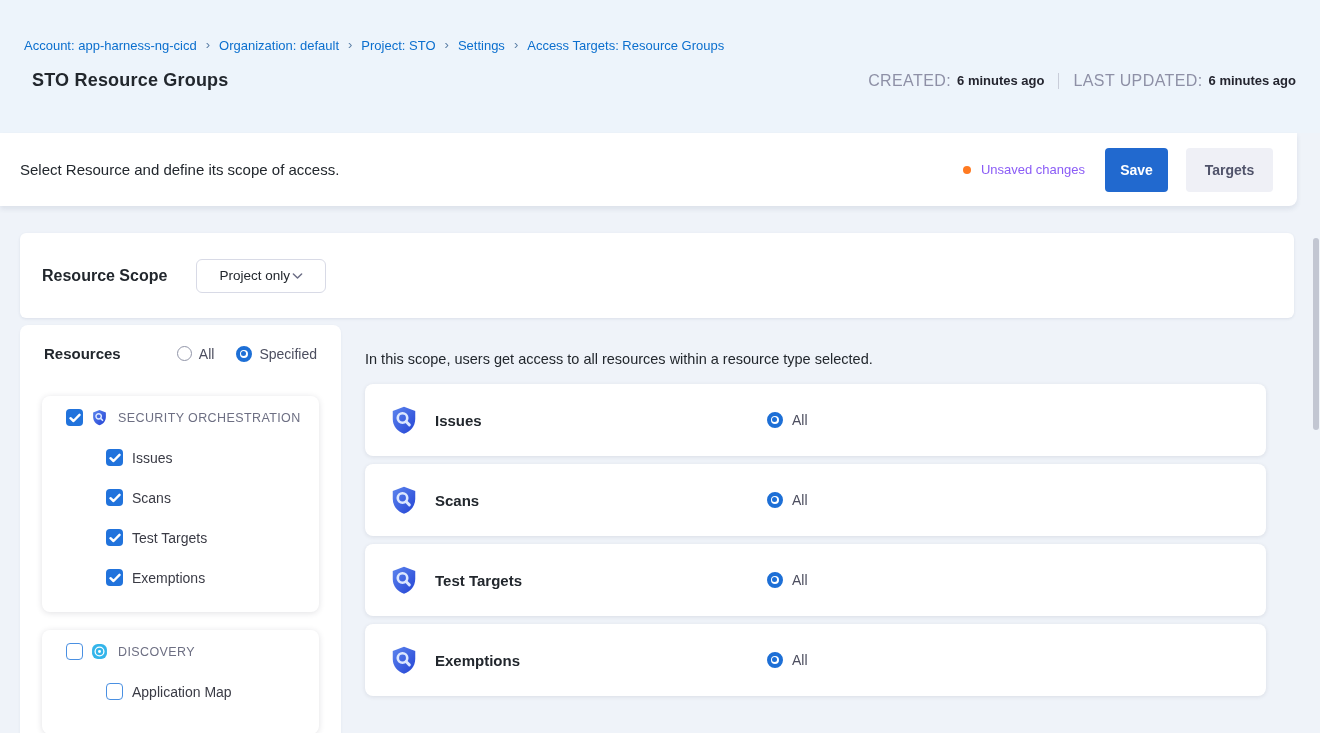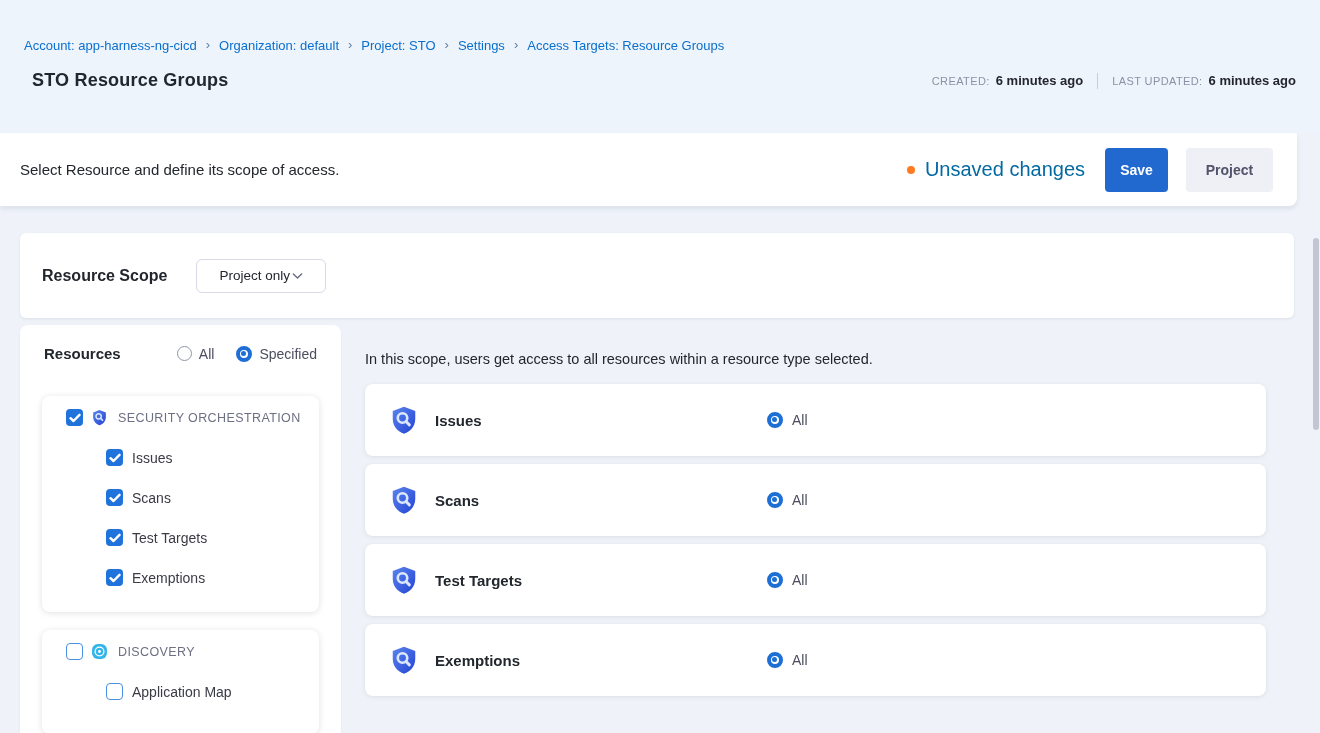--- a/index.html
+++ b/index.html
@@ -7,31 +7,31 @@
   body { font-family:"Liberation Sans", sans-serif; background:#eff3f9; position:relative; color:#22272d; }
 
   
   .page-header { background:#edf4fb; height:133px; padding:0 24px; position:relative; }
   .breadcrumb { padding-top:38px; font-size:13px; display:flex; align-items:center; gap:9px; }
   .crumb { color:#0b6fce; cursor:pointer; }
   .crumb-sep { color:#5b7fa6; font-size:13px; line-height:13px; transform:translateY(-1px); }
   .title-row { display:flex; align-items:center; margin-top:17px; }
   .page-title { font-size:18px; font-weight:700; color:#22272d; margin-left:8px; letter-spacing:.2px; }
   .meta { margin-left:auto; display:flex; align-items:center; gap:10px; }
-  .meta-label { font-size:11px; letter-spacing:.4px; color:#8e90a6; font-weight:500; }
+  .meta-label { font-size:16px; letter-spacing:.4px; color:#8e90a6; font-weight:500; }
   .meta-value { font-size:13px; color:#24252f; font-weight:600; margin-left:-4px; }
   .meta-divider { width:1px; height:16px; background:#c9cdd9; margin:0 4px; }
 
   
   .toolbar { background:#ffffff; height:73px; width:1297px; display:flex; align-items:center;
              padding:0 24px 0 20px; border-radius:0 0 8px 0; box-shadow:0 3px 5px rgba(50,70,100,.10); position:relative; z-index:2; }
   .toolbar-desc { font-size:15px; color:#22272d; }
   .toolbar-right { margin-left:auto; display:flex; align-items:center; }
   .unsaved-dot { width:8px; height:8px; border-radius:50%; background:#ff7a21; margin-right:10px; }
-  .unsaved-text { font-size:20px; color:#0369a1; }
+  .unsaved-text { font-size:13px; color:#8b5cf6; }
   .btn { font-family:inherit; border:none; height:44px; border-radius:4px; font-size:14px; font-weight:700; cursor:pointer; }
   .btn-save { background:#2169cf; color:#ffffff; width:63px; margin-left:20px; }
   .btn-discard { background:#eff0f6; color:#50536a; width:87px; margin-left:18px; }
 
   
   .content { padding:27px 26px 0 20px; }
 
   .scope-card { background:#fff; height:85px; border-radius:6px; box-shadow:0 1px 3px rgba(35,55,95,.10);
                 display:flex; align-items:center; padding:0 22px; }
   .scope-label { font-size:16px; font-weight:700; color:#22272d; }
@@ -131,21 +131,21 @@
     </div>
   </div>
 </header>
 
 <div class="toolbar">
   <span class="toolbar-desc">Select Resource and define its scope of access.</span>
   <div class="toolbar-right">
     <span class="unsaved-dot"></span>
     <span class="unsaved-text">Unsaved changes</span>
     <button class="btn btn-save">Save</button>
-    <button class="btn btn-discard">Project</button>
+    <button class="btn btn-discard">Targets</button>
   </div>
 </div>
 
 <main class="content">
 
   <section class="scope-card">
     <span class="scope-label">Resource Scope</span>
     <div class="scope-select">
       <span class="scope-select-value">Project only</span>
       <svg width="11" height="8">

